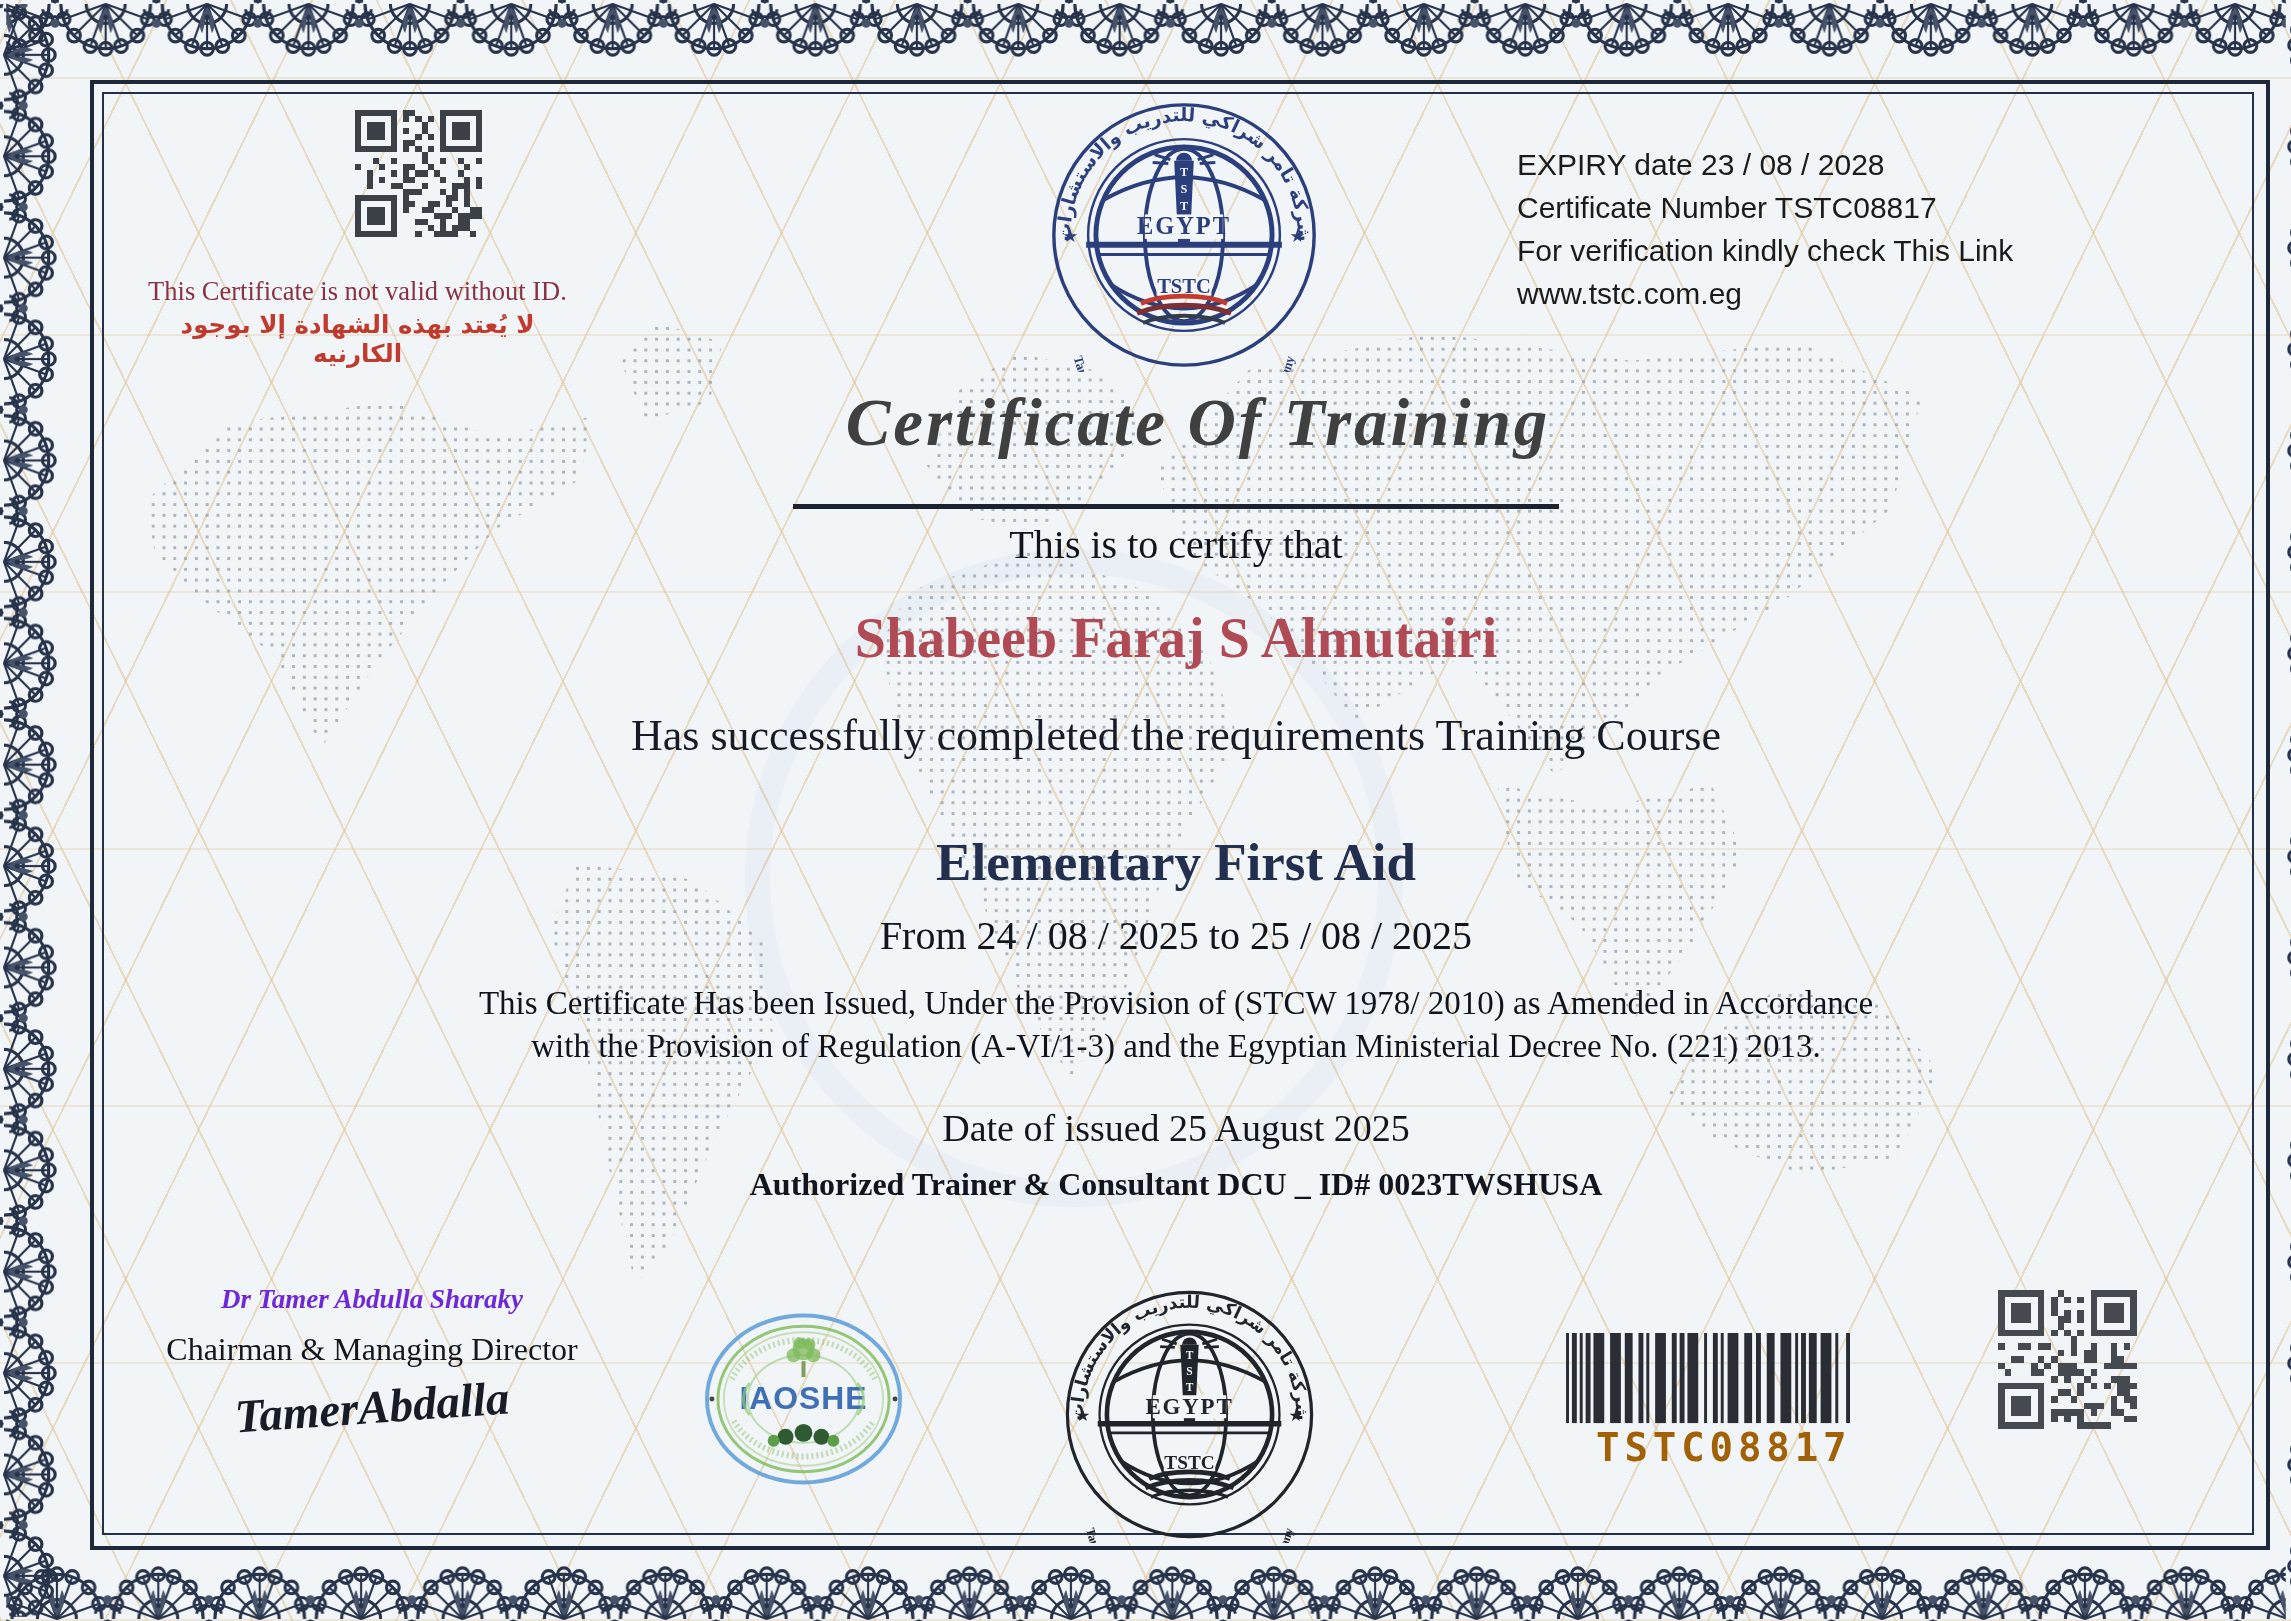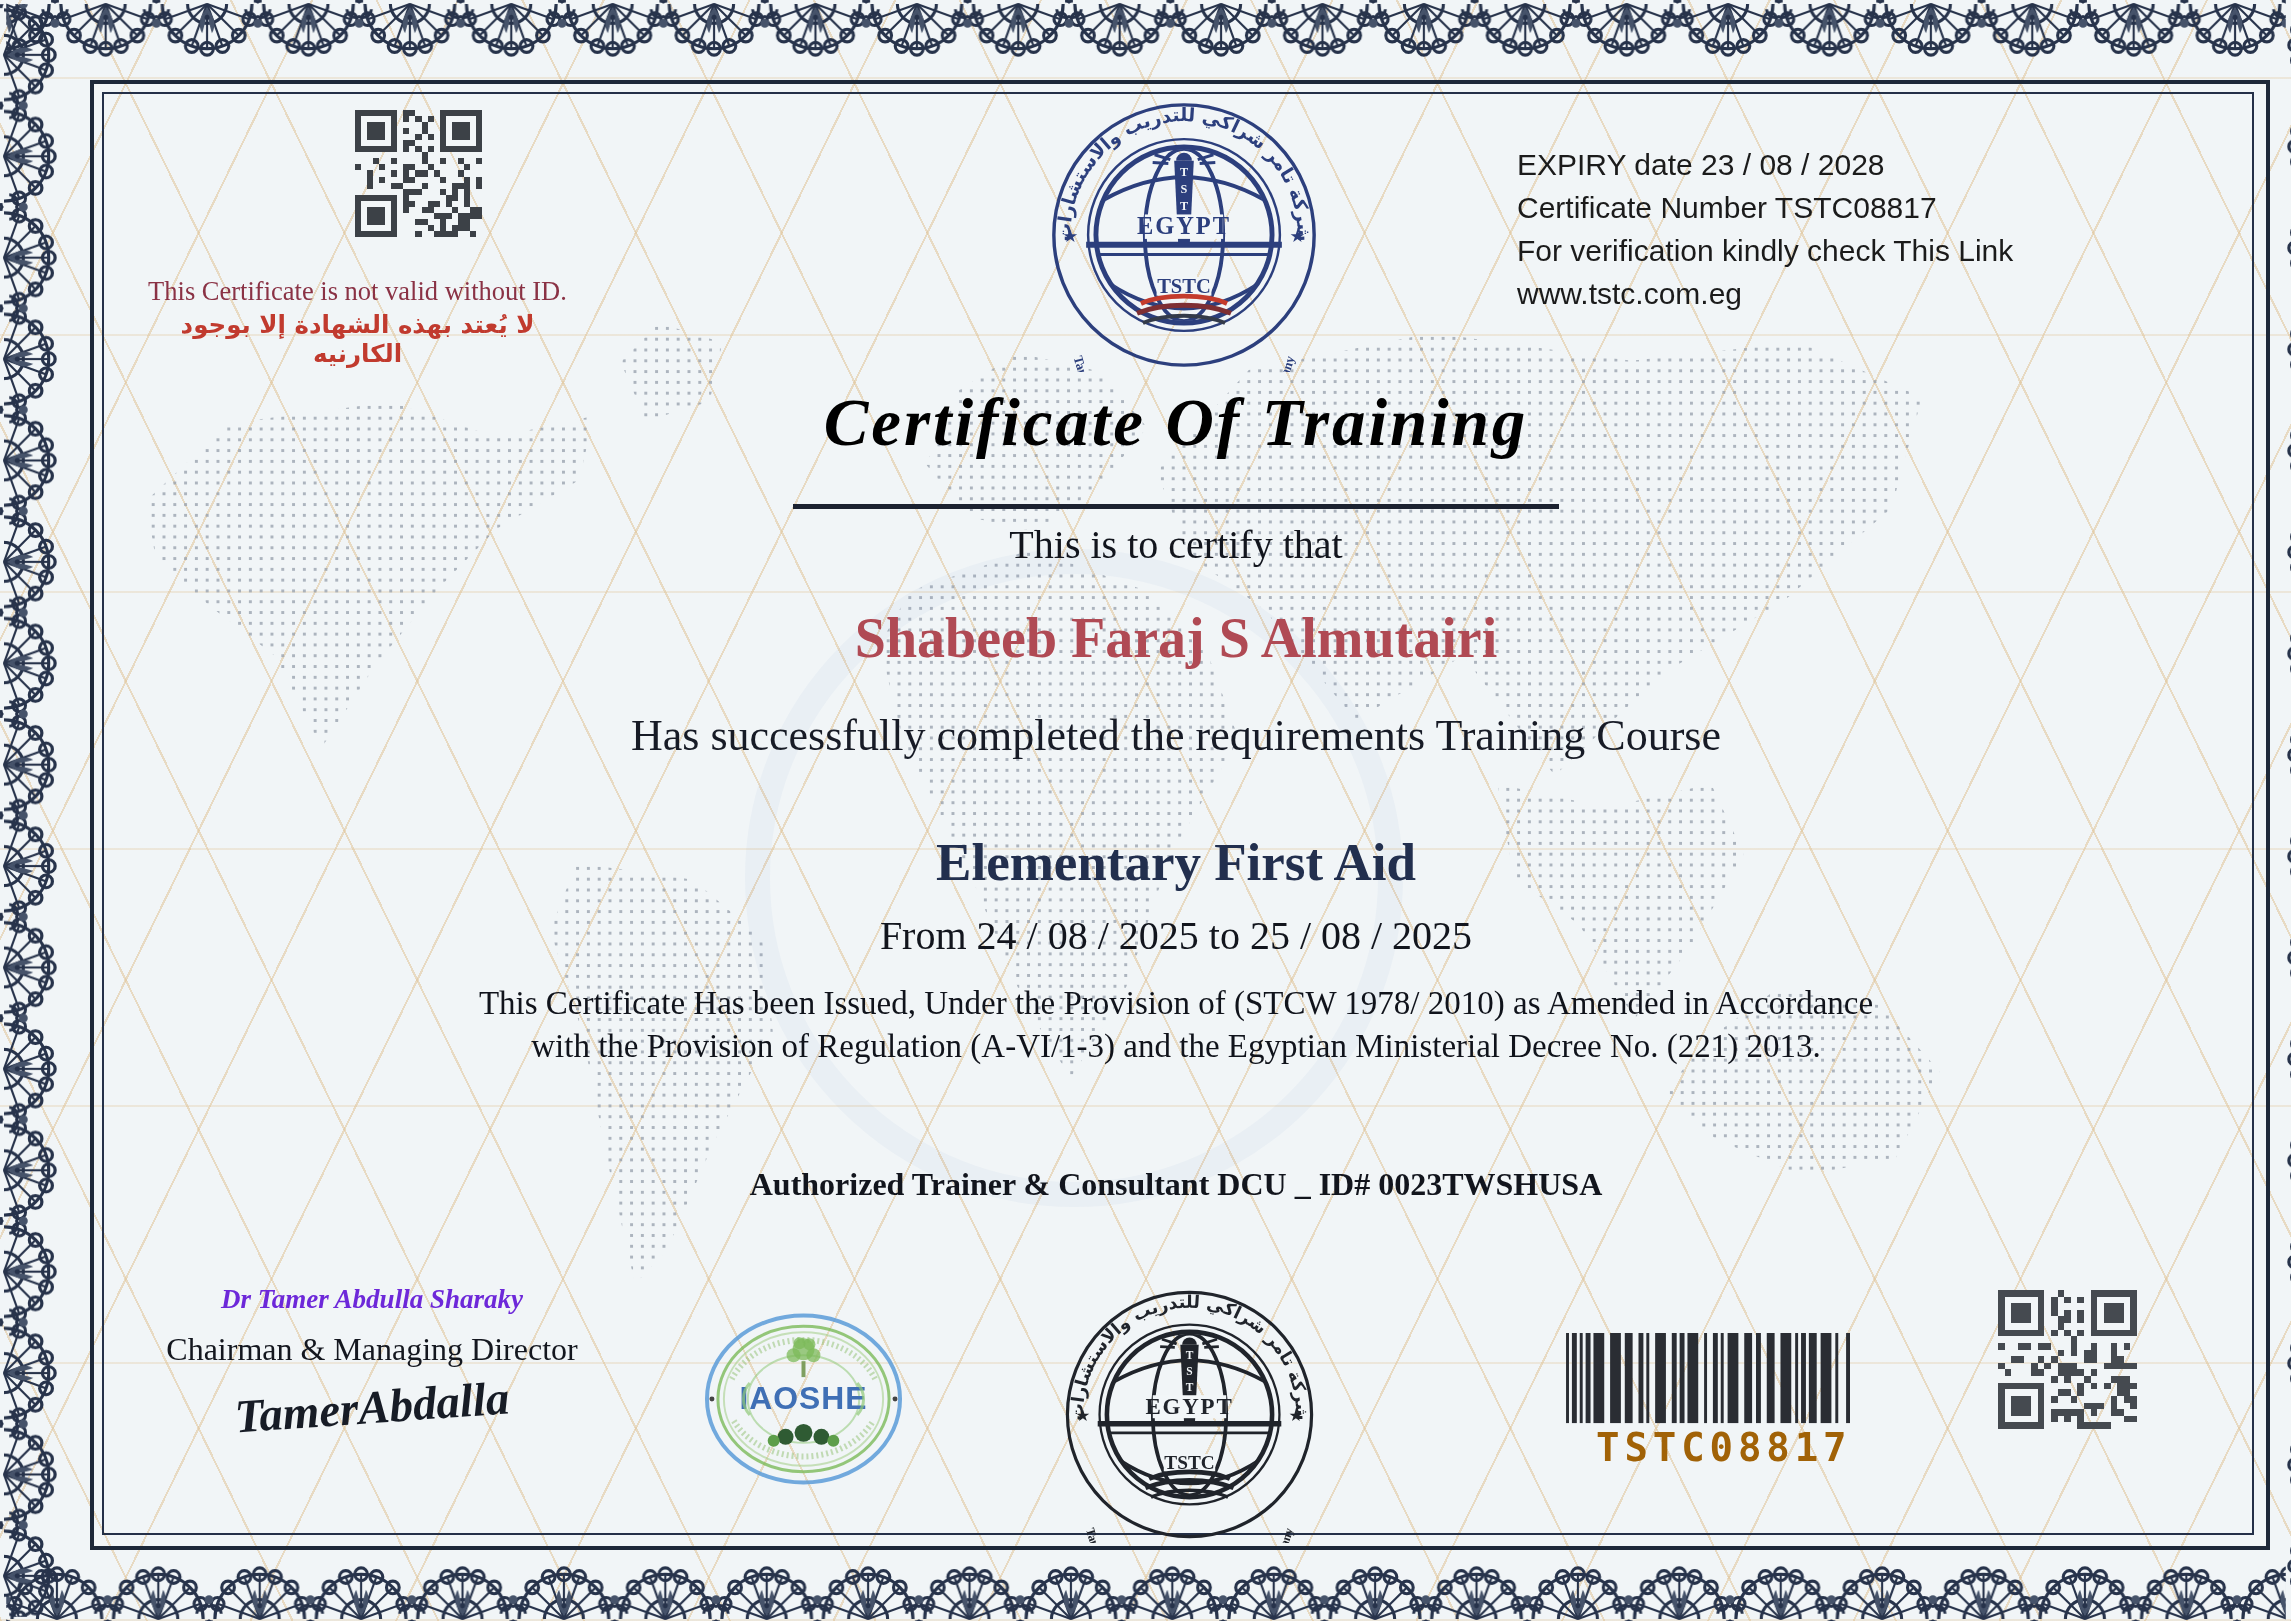--- a/index.html
+++ b/index.html
@@ -33,21 +33,21 @@
   .frame-inner{position:absolute;left:102px;top:92px;width:2148px;height:1439px;
     border:2px solid #243048;z-index:2;}
   
   .abs{position:absolute;z-index:5;}
   .center{left:102px;width:2148px;text-align:center;}
   .notice-box{left:147px;width:421px;text-align:center;}
   .notice-en{top:276px;font-size:26.5px;color:#8a3245;}
   .notice-ar{top:310px;font-size:24.5px;font-weight:bold;color:#c13a2e;font-family:"DejaVu Sans",sans-serif;text-align:center;}
   .info{left:1517px;top:143px;font-family:"Liberation Sans","DejaVu Sans",sans-serif;
         font-size:30px;line-height:43px;color:#1b1b1b;}
-  .title{top:384px;font-size:67px;font-weight:bold;font-style:italic;color:#000000;letter-spacing:2.9px;}
+  .title{top:384px;font-size:67px;font-weight:bold;font-style:italic;color:#404040;letter-spacing:2.9px;padding-left:22px;}
   .title-underline{left:793px;top:504px;width:766px;height:4.9px;background:#1c2230;}
   .certify{top:521px;font-size:40px;color:#12151d;}
   .name{top:606px;font-size:56px;font-weight:600;color:#b04a54;}
   .completion{top:710px;font-size:44px;color:#171b26;}
   .course{top:814px;font-size:53px;font-weight:bold;color:#222f4e;margin-top:18px;}
   .daterange{top:912px;font-size:40px;color:#12151d;}
   .provision{top:982px;font-size:33px;line-height:43px;color:#10131b;}
   .issued{top:1106px;font-size:38px;color:#12151d;}
   .trainer{top:1166px;font-size:32px;font-weight:600;color:#12151d;}
   .sigbox{left:137px;width:470px;text-align:center;}
@@ -378,20 +378,21 @@
   <div class="abs title-underline"></div>
   <div class="abs center certify">This is to certify that</div>
   <div class="abs center name">Shabeeb Faraj S Almutairi</div>
   <div class="abs center completion">Has successfully completed the requirements Training Course</div>
   <div class="abs center course">Elementary First Aid</div>
   <div class="abs center daterange">From  24 / 08 / 2025  to  25 / 08 / 2025</div>
   <div class="abs center provision">
     <div>This Certificate Has been Issued, Under the Provision of (STCW 1978/ 2010)  as Amended in Accordance</div>
     <div>with the Provision of Regulation (A-VI/1-3)  and the Egyptian Ministerial Decree No. (221) 2013.</div>
   </div>
+  <div class="abs center issued">Date of issued 25 August 2025</div>
   <div class="abs center trainer">Authorized Trainer &amp; Consultant DCU _ ID# 0023TWSHUSA</div>
 
   <div class="abs sigbox sig-name">Dr Tamer Abdulla Sharaky</div>
   <div class="abs sigbox sig-title">Chairman &amp; Managing Director</div>
   <div class="abs sigbox sig-script">TamerAbdalla</div>
 
   <div class="abs iaoshe" id="iaoshe"><svg viewBox="0 0 205 180" width="100%" height="100%">
         <ellipse cx="102" cy="90" rx="97" ry="84" fill="none" stroke="#5a9bd8" stroke-width="4" opacity=".85"></ellipse>
         <ellipse cx="102" cy="90" rx="86" ry="73" fill="none" stroke="#7cba59" stroke-width="3" opacity=".8"></ellipse>
         <ellipse cx="102" cy="90" rx="80" ry="67" fill="none" stroke="#a8d08d" stroke-width="2" opacity=".6"></ellipse>

